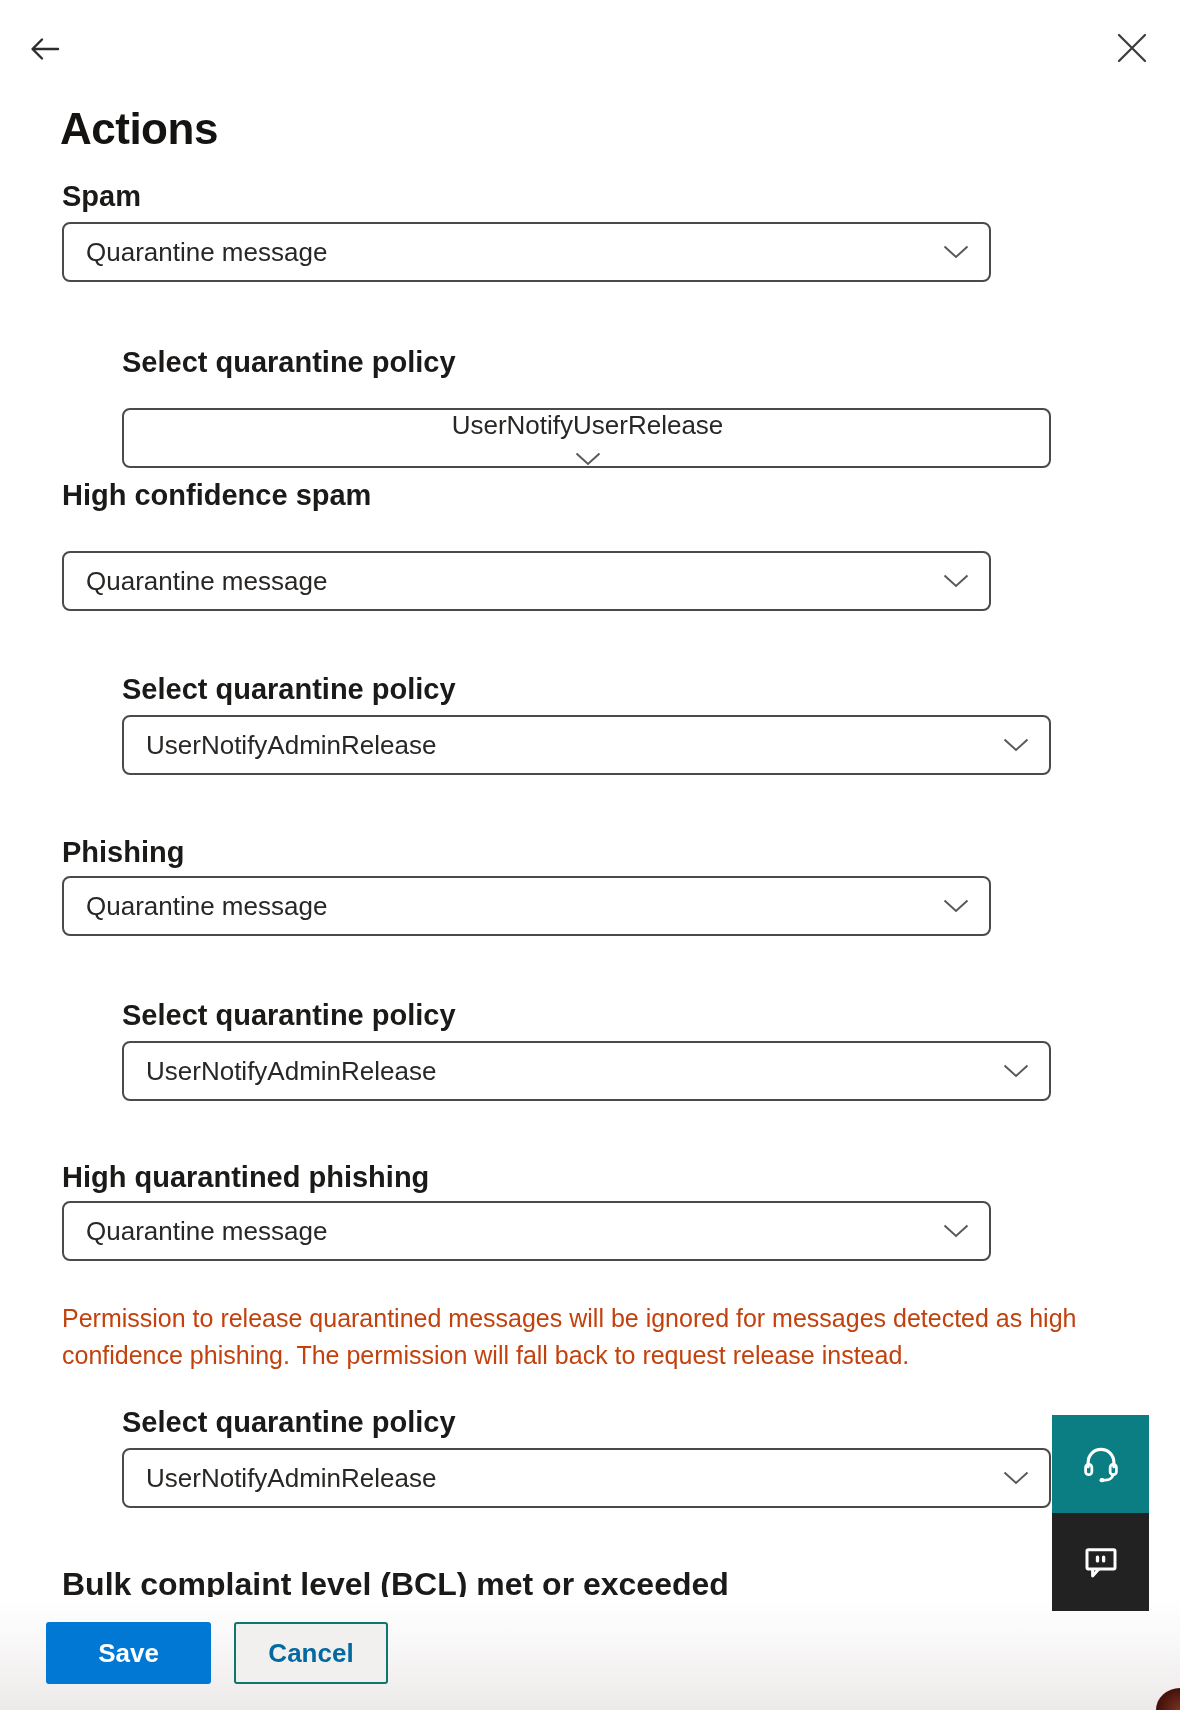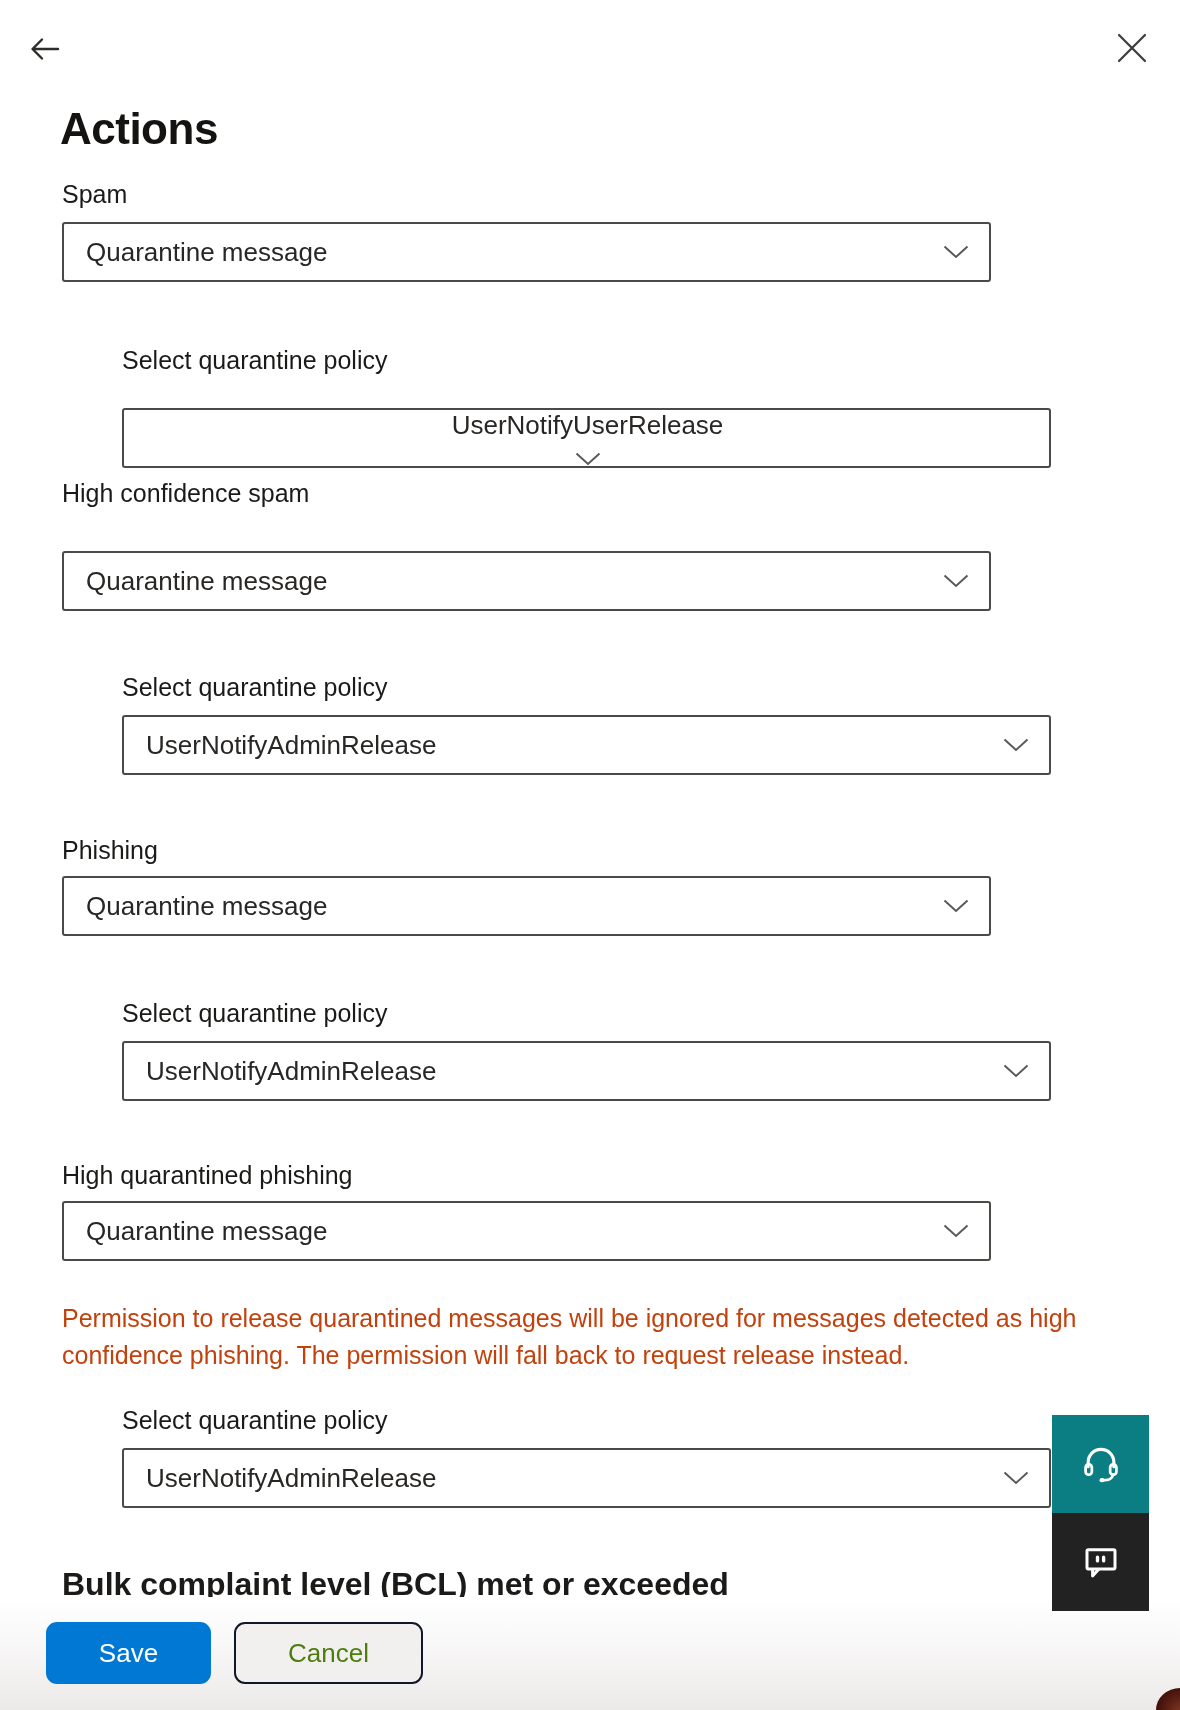--- a/index.html
+++ b/index.html
@@ -2,48 +2,48 @@
 <html><head>
 <meta charset="utf-8">
 <style>
   html,body{margin:0;padding:0;background:#ffffff;}
   .screen{
     position:relative;width:1180px;height:1710px;overflow:hidden;background:#ffffff;
     font-family:"Liberation Sans", sans-serif;color:#1d1c1b;
   }
   .icon-btn{position:absolute;background:none;border:none;padding:0;cursor:pointer;line-height:0;}
   .title{position:absolute;left:60px;top:104px;font-size:44px;font-weight:700;color:#141311;letter-spacing:-0.5px;}
-  .label{position:absolute;font-size:25px;font-weight:400;color:#1b1a19;}
+  .label{position:absolute;font-size:29px;font-weight:700;color:#1b1a19;}
   .label.main{left:62px;}
   .label.sub{left:122px;}
   .dropdown{
     position:absolute;height:60px;width:929px;box-sizing:border-box;
-    border:2px solid #4c4a47;border-radius:3px;background:#fff;
+    border:2px solid #4c4a47;border-radius:8px;background:#fff;
     display:flex;align-items:center;justify-content:space-between;
     padding:0 20px 0 22px;cursor:pointer;
   }
   .dropdown.main{left:62px;}
   .dropdown.sub{left:122px;}
   .dd-value{font-size:26px;font-weight:400;color:#292725;white-space:nowrap;}
   .chevron{line-height:0;flex:0 0 auto;}
   .note{
     position:absolute;left:62px;top:1300px;width:1078px;
     font-size:25px;line-height:37px;font-weight:400;color:#c2410c;
   }
   .clipped-heading{position:absolute;left:62px;top:1566px;font-size:32px;font-weight:600;color:#1b1a19;white-space:nowrap;}
   .footer{
     position:absolute;left:0;top:1597px;width:1180px;height:113px;
     background:linear-gradient(180deg,#ffffff 0%,#faf9f9 35%,#eceae9 100%);
   }
   .btn{
-    position:absolute;top:1622px;height:62px;border-radius:11px;
-    font-family:"Liberation Sans", sans-serif;font-size:26px;font-weight:400;cursor:pointer;
+    position:absolute;top:1622px;height:62px;border-radius:3px;
+    font-family:"Liberation Sans", sans-serif;font-size:26px;font-weight:700;cursor:pointer;
   }
   .btn-save{left:46px;width:165px;background:#0078d4;border:2px solid #0078d4;color:#ffffff;}
-  .btn-cancel{left:234px;width:189px;background:#f1f0ef;border:2px solid #0f172a;color:#4d7c0f;}
+  .btn-cancel{left:234px;width:154px;background:#f1f0ef;border:2px solid #0f766e;color:#0369a1;}
   .widget{
     position:absolute;left:1052px;width:97px;height:98px;border:none;padding:0;cursor:pointer;
     display:flex;align-items:center;justify-content:center;line-height:0;
   }
   .widget-help{top:1415px;background:#0a7e83;}
   .widget-chat{top:1513px;background:#222222;}
   .corner-blob{
     position:absolute;right:0;bottom:0;width:24px;height:22px;
     background:radial-gradient(circle at 100% 100%, #7a3322 0%, #46120b 65%);
     border-top-left-radius:100%;

